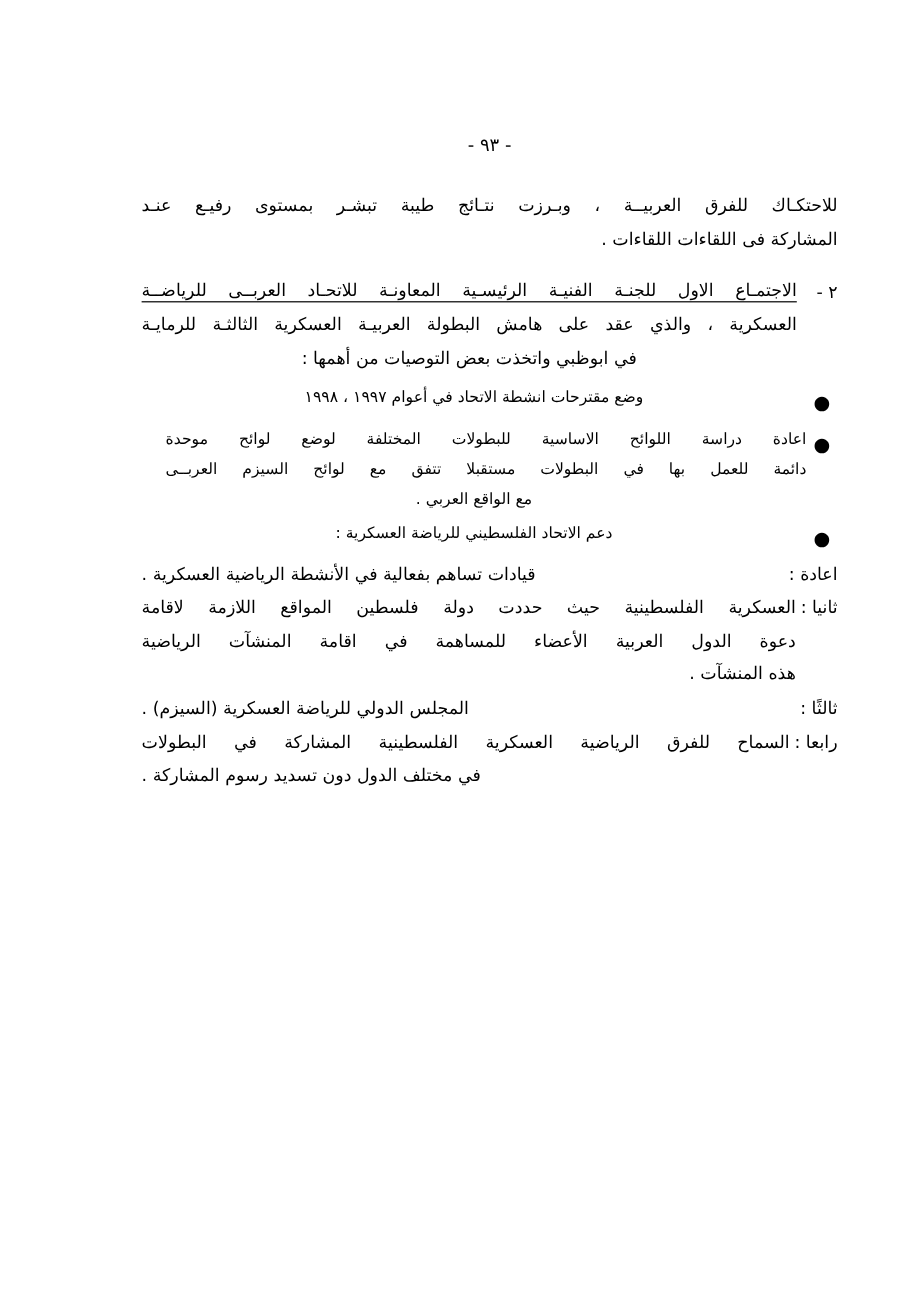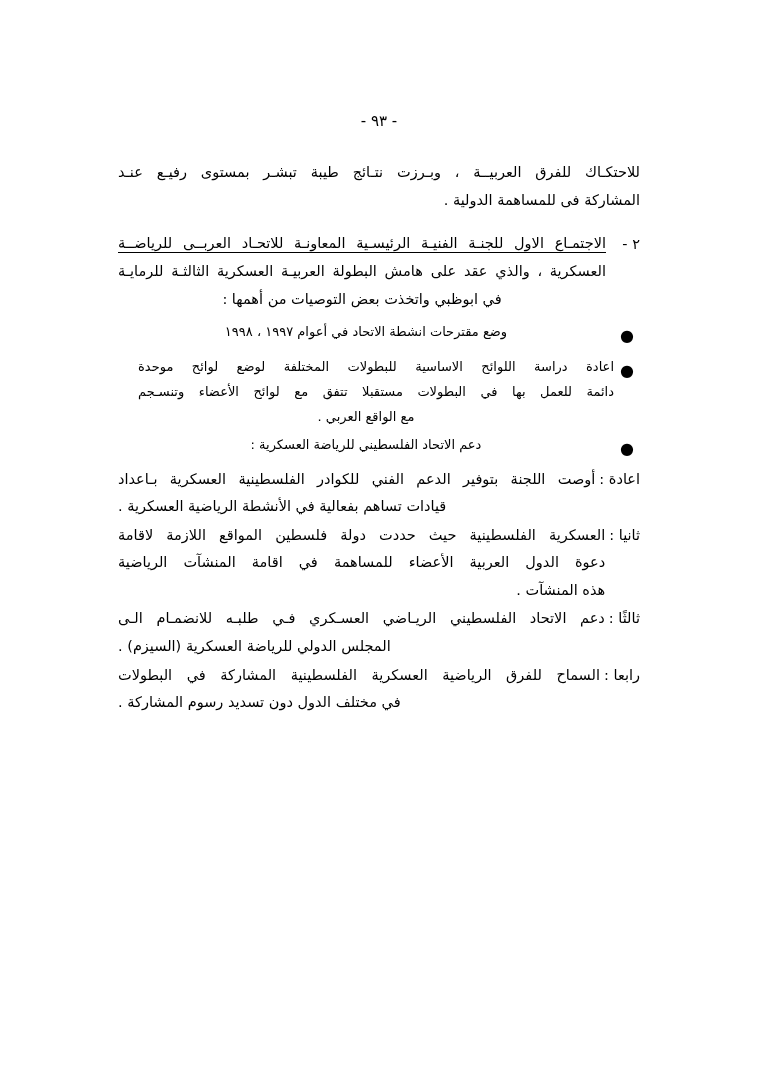--- a/index.html
+++ b/index.html
@@ -14,21 +14,21 @@
     color: #000000;
     position: relative;
     overflow: hidden;
   }
   .page {
     position: absolute;
     top: 0; left: 0;
     width: 758px;
     height: 1078px;
     box-sizing: border-box;
-    padding: 112px 118px 0 118px;
+    padding: 112px 60px 0 118px;
   }
   .page-number {
     text-align: center;
     font-size: 15px;
     letter-spacing: 1px;
     margin: 0 0 28px 0;
     direction: rtl;
   }
   .para {
     direction: rtl;
@@ -159,21 +159,21 @@
 </style>
 </head>
 <body>
 
 <div class="page">
 
   <div class="page-number">- ٩٣ -</div>
 
   <div class="para intro">
     <span class="line1">للاحتكـاك للفرق العربيــة ، وبـرزت نتـائج طيبة تبشـر بمستوى رفيـع عنـد</span>
-    <span class="line2">المشاركة فى للمساهمة الدولية .</span>
+    <span class="line2">المشاركة فى اللقاءات اللقاءات .</span>
   </div>
 
   <div class="numbered">
     <div class="num">٢ -</div>
     <div class="body">
       <span class="hl">الاجتمـاع الاول للجنـة الفنيـة الرئيسـية المعاونـة للاتحـاد العربــى للرياضــة</span>
       <span class="l2">العسكرية ، والذي عقد على هامش البطولة العربيـة العسكرية  الثالثـة للرمايـة</span>
       <span class="l3">في ابوظبي واتخذت بعض التوصيات من أهمها :</span>
     </div>
   </div>
@@ -184,57 +184,55 @@
       <div class="dot">●</div>
       <div class="btext">
         <span class="c">وضع مقترحات انشطة الاتحاد في أعوام ١٩٩٧ ، ١٩٩٨</span>
       </div>
     </div>
 
     <div class="bullet-row">
       <div class="dot">●</div>
       <div class="btext">
         <span class="j">اعادة دراسة اللوائح الاساسية للبطولات المختلفة لوضع لوائح موحدة</span>
-        <span class="j">دائمة للعمل بها في البطولات مستقبلا تتفق مع لوائح الأعضاء  وتنسـجم</span>
+        <span class="j">دائمة للعمل بها في البطولات مستقبلا تتفق مع لوائح السيزم  العربــى</span>
         <span class="c">مع الواقع العربي .</span>
       </div>
     </div>
 
     <div class="bullet-row center">
       <div class="dot">●</div>
       <div class="btext">
         <span class="c">دعم الاتحاد الفلسطيني للرياضة العسكرية :</span>
       </div>
     </div>
 
   </div>
 
   <div class="lettered-list">
 
     <div class="letter-item">
       <div class="lbl">اعادة :</div>
       <div class="txt">
-        <span class="j">أوصت اللجنة بتوفير الدعم الفني للكوادر الفلسطينية العسكرية بـاعداد</span>
         <span class="e">قيادات تساهم بفعالية في الأنشطة الرياضية العسكرية .</span>
       </div>
     </div>
 
     <div class="letter-item">
       <div class="lbl">ثانيا :</div>
       <div class="txt">
         <span class="j">العسكرية الفلسطينية حيث حددت دولة فلسطين المواقع اللازمة لاقامة</span>
         <span class="j">دعوة الدول العربية الأعضاء للمساهمة في اقامة المنشآت الرياضية</span>
         <span class="r">هذه المنشآت .</span>
       </div>
     </div>
 
     <div class="letter-item">
       <div class="lbl">ثالثًا :</div>
       <div class="txt">
-        <span class="j">دعم الاتحاد الفلسطيني الريـاضي العسـكري فـي طلبـه للانضمـام الـى</span>
         <span class="e">المجلس الدولي للرياضة العسكرية (السيزم) .</span>
       </div>
     </div>
 
     <div class="letter-item">
       <div class="lbl">رابعا :</div>
       <div class="txt">
         <span class="j">السماح للفرق الرياضية العسكرية الفلسطينية المشاركة في  البطولات</span>
         <span class="e">في مختلف الدول دون تسديد رسوم المشاركة .</span>
       </div>

